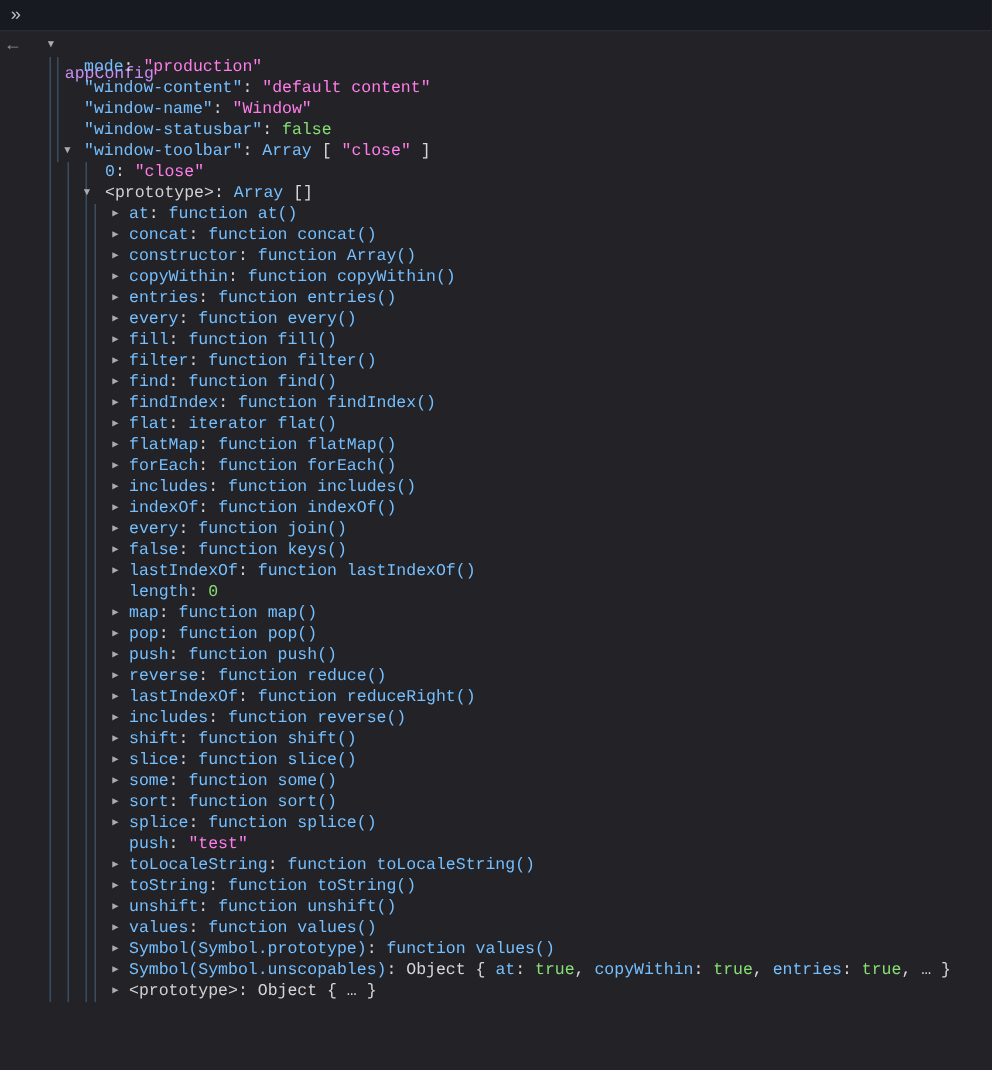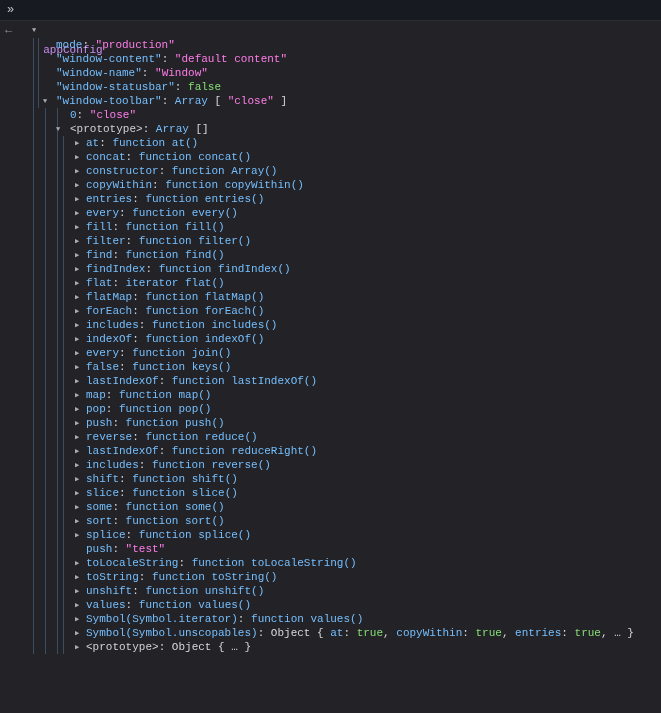--- a/index.html
+++ b/index.html
@@ -86,33 +86,34 @@
       <div class="row lvl3"><span class="guide" style="left: 33px;"></span><span class="guide" style="left: 45px;"></span><span class="guide" style="left: 57px;"></span><span class="guide" style="left: 63px;"></span><span class="twisty" style="left: 72px;">▶</span><span class="t-n">find</span><span class="t-p">: </span><span class="t-f">function find()</span></div>
       <div class="row lvl3"><span class="guide" style="left: 33px;"></span><span class="guide" style="left: 45px;"></span><span class="guide" style="left: 57px;"></span><span class="guide" style="left: 63px;"></span><span class="twisty" style="left: 72px;">▶</span><span class="t-n">findIndex</span><span class="t-p">: </span><span class="t-f">function findIndex()</span></div>
       <div class="row lvl3"><span class="guide" style="left: 33px;"></span><span class="guide" style="left: 45px;"></span><span class="guide" style="left: 57px;"></span><span class="guide" style="left: 63px;"></span><span class="twisty" style="left: 72px;">▶</span><span class="t-n">flat</span><span class="t-p">: </span><span class="t-f">iterator flat()</span></div>
       <div class="row lvl3"><span class="guide" style="left: 33px;"></span><span class="guide" style="left: 45px;"></span><span class="guide" style="left: 57px;"></span><span class="guide" style="left: 63px;"></span><span class="twisty" style="left: 72px;">▶</span><span class="t-n">flatMap</span><span class="t-p">: </span><span class="t-f">function flatMap()</span></div>
       <div class="row lvl3"><span class="guide" style="left: 33px;"></span><span class="guide" style="left: 45px;"></span><span class="guide" style="left: 57px;"></span><span class="guide" style="left: 63px;"></span><span class="twisty" style="left: 72px;">▶</span><span class="t-n">forEach</span><span class="t-p">: </span><span class="t-f">function forEach()</span></div>
       <div class="row lvl3"><span class="guide" style="left: 33px;"></span><span class="guide" style="left: 45px;"></span><span class="guide" style="left: 57px;"></span><span class="guide" style="left: 63px;"></span><span class="twisty" style="left: 72px;">▶</span><span class="t-n">includes</span><span class="t-p">: </span><span class="t-f">function includes()</span></div>
       <div class="row lvl3"><span class="guide" style="left: 33px;"></span><span class="guide" style="left: 45px;"></span><span class="guide" style="left: 57px;"></span><span class="guide" style="left: 63px;"></span><span class="twisty" style="left: 72px;">▶</span><span class="t-n">indexOf</span><span class="t-p">: </span><span class="t-f">function indexOf()</span></div>
       <div class="row lvl3"><span class="guide" style="left: 33px;"></span><span class="guide" style="left: 45px;"></span><span class="guide" style="left: 57px;"></span><span class="guide" style="left: 63px;"></span><span class="twisty" style="left: 72px;">▶</span><span class="t-n">every</span><span class="t-p">: </span><span class="t-f">function join()</span></div>
       <div class="row lvl3"><span class="guide" style="left: 33px;"></span><span class="guide" style="left: 45px;"></span><span class="guide" style="left: 57px;"></span><span class="guide" style="left: 63px;"></span><span class="twisty" style="left: 72px;">▶</span><span class="t-n">false</span><span class="t-p">: </span><span class="t-f">function keys()</span></div>
       <div class="row lvl3"><span class="guide" style="left: 33px;"></span><span class="guide" style="left: 45px;"></span><span class="guide" style="left: 57px;"></span><span class="guide" style="left: 63px;"></span><span class="twisty" style="left: 72px;">▶</span><span class="t-n">lastIndexOf</span><span class="t-p">: </span><span class="t-f">function lastIndexOf()</span></div>
+      <div class="row lvl3"><span class="guide" style="left: 33px;"></span><span class="guide" style="left: 45px;"></span><span class="guide" style="left: 57px;"></span><span class="guide" style="left: 63px;"></span><span class="t-n">length</span><span class="t-p">: </span><span class="t-d">0</span></div>
       <div class="row lvl3"><span class="guide" style="left: 33px;"></span><span class="guide" style="left: 45px;"></span><span class="guide" style="left: 57px;"></span><span class="guide" style="left: 63px;"></span><span class="twisty" style="left: 72px;">▶</span><span class="t-n">map</span><span class="t-p">: </span><span class="t-f">function map()</span></div>
       <div class="row lvl3"><span class="guide" style="left: 33px;"></span><span class="guide" style="left: 45px;"></span><span class="guide" style="left: 57px;"></span><span class="guide" style="left: 63px;"></span><span class="twisty" style="left: 72px;">▶</span><span class="t-n">pop</span><span class="t-p">: </span><span class="t-f">function pop()</span></div>
       <div class="row lvl3"><span class="guide" style="left: 33px;"></span><span class="guide" style="left: 45px;"></span><span class="guide" style="left: 57px;"></span><span class="guide" style="left: 63px;"></span><span class="twisty" style="left: 72px;">▶</span><span class="t-n">push</span><span class="t-p">: </span><span class="t-f">function push()</span></div>
       <div class="row lvl3"><span class="guide" style="left: 33px;"></span><span class="guide" style="left: 45px;"></span><span class="guide" style="left: 57px;"></span><span class="guide" style="left: 63px;"></span><span class="twisty" style="left: 72px;">▶</span><span class="t-n">reverse</span><span class="t-p">: </span><span class="t-f">function reduce()</span></div>
       <div class="row lvl3"><span class="guide" style="left: 33px;"></span><span class="guide" style="left: 45px;"></span><span class="guide" style="left: 57px;"></span><span class="guide" style="left: 63px;"></span><span class="twisty" style="left: 72px;">▶</span><span class="t-n">lastIndexOf</span><span class="t-p">: </span><span class="t-f">function reduceRight()</span></div>
       <div class="row lvl3"><span class="guide" style="left: 33px;"></span><span class="guide" style="left: 45px;"></span><span class="guide" style="left: 57px;"></span><span class="guide" style="left: 63px;"></span><span class="twisty" style="left: 72px;">▶</span><span class="t-n">includes</span><span class="t-p">: </span><span class="t-f">function reverse()</span></div>
       <div class="row lvl3"><span class="guide" style="left: 33px;"></span><span class="guide" style="left: 45px;"></span><span class="guide" style="left: 57px;"></span><span class="guide" style="left: 63px;"></span><span class="twisty" style="left: 72px;">▶</span><span class="t-n">shift</span><span class="t-p">: </span><span class="t-f">function shift()</span></div>
       <div class="row lvl3"><span class="guide" style="left: 33px;"></span><span class="guide" style="left: 45px;"></span><span class="guide" style="left: 57px;"></span><span class="guide" style="left: 63px;"></span><span class="twisty" style="left: 72px;">▶</span><span class="t-n">slice</span><span class="t-p">: </span><span class="t-f">function slice()</span></div>
       <div class="row lvl3"><span class="guide" style="left: 33px;"></span><span class="guide" style="left: 45px;"></span><span class="guide" style="left: 57px;"></span><span class="guide" style="left: 63px;"></span><span class="twisty" style="left: 72px;">▶</span><span class="t-n">some</span><span class="t-p">: </span><span class="t-f">function some()</span></div>
       <div class="row lvl3"><span class="guide" style="left: 33px;"></span><span class="guide" style="left: 45px;"></span><span class="guide" style="left: 57px;"></span><span class="guide" style="left: 63px;"></span><span class="twisty" style="left: 72px;">▶</span><span class="t-n">sort</span><span class="t-p">: </span><span class="t-f">function sort()</span></div>
       <div class="row lvl3"><span class="guide" style="left: 33px;"></span><span class="guide" style="left: 45px;"></span><span class="guide" style="left: 57px;"></span><span class="guide" style="left: 63px;"></span><span class="twisty" style="left: 72px;">▶</span><span class="t-n">splice</span><span class="t-p">: </span><span class="t-f">function splice()</span></div>
       <div class="row lvl3"><span class="guide" style="left: 33px;"></span><span class="guide" style="left: 45px;"></span><span class="guide" style="left: 57px;"></span><span class="guide" style="left: 63px;"></span><span class="t-n">push</span><span class="t-p">: </span><span class="t-s">"test"</span></div>
       <div class="row lvl3"><span class="guide" style="left: 33px;"></span><span class="guide" style="left: 45px;"></span><span class="guide" style="left: 57px;"></span><span class="guide" style="left: 63px;"></span><span class="twisty" style="left: 72px;">▶</span><span class="t-n">toLocaleString</span><span class="t-p">: </span><span class="t-f">function toLocaleString()</span></div>
       <div class="row lvl3"><span class="guide" style="left: 33px;"></span><span class="guide" style="left: 45px;"></span><span class="guide" style="left: 57px;"></span><span class="guide" style="left: 63px;"></span><span class="twisty" style="left: 72px;">▶</span><span class="t-n">toString</span><span class="t-p">: </span><span class="t-f">function toString()</span></div>
       <div class="row lvl3"><span class="guide" style="left: 33px;"></span><span class="guide" style="left: 45px;"></span><span class="guide" style="left: 57px;"></span><span class="guide" style="left: 63px;"></span><span class="twisty" style="left: 72px;">▶</span><span class="t-n">unshift</span><span class="t-p">: </span><span class="t-f">function unshift()</span></div>
       <div class="row lvl3"><span class="guide" style="left: 33px;"></span><span class="guide" style="left: 45px;"></span><span class="guide" style="left: 57px;"></span><span class="guide" style="left: 63px;"></span><span class="twisty" style="left: 72px;">▶</span><span class="t-n">values</span><span class="t-p">: </span><span class="t-f">function values()</span></div>
-      <div class="row lvl3"><span class="guide" style="left: 33px;"></span><span class="guide" style="left: 45px;"></span><span class="guide" style="left: 57px;"></span><span class="guide" style="left: 63px;"></span><span class="twisty" style="left: 72px;">▶</span><span class="t-n">Symbol(Symbol.iterator)</span><span class="t-p">: </span><span class="t-f">function values()</span></div>
+      <div class="row lvl3"><span class="guide" style="left: 33px;"></span><span class="guide" style="left: 45px;"></span><span class="guide" style="left: 57px;"></span><span class="guide" style="left: 63px;"></span><span class="twisty" style="left: 72px;">▶</span><span class="t-n">Symbol(Symbol.prototype)</span><span class="t-p">: </span><span class="t-f">function values()</span></div>
       <div class="row lvl3"><span class="guide" style="left: 33px;"></span><span class="guide" style="left: 45px;"></span><span class="guide" style="left: 57px;"></span><span class="guide" style="left: 63px;"></span><span class="twisty" style="left: 72px;">▶</span><span class="t-n">Symbol(Symbol.unscopables)</span><span class="t-p">: </span><span class="t-p">Object { </span><span class="t-n">at</span><span class="t-p">: </span><span class="t-b">true</span><span class="t-p">, </span><span class="t-n">copyWithin</span><span class="t-p">: </span><span class="t-b">true</span><span class="t-p">, </span><span class="t-n">entries</span><span class="t-p">: </span><span class="t-b">true</span><span class="t-p">, … }</span></div>
       <div class="row lvl3"><span class="guide" style="left: 33px;"></span><span class="guide" style="left: 45px;"></span><span class="guide" style="left: 57px;"></span><span class="guide" style="left: 63px;"></span><span class="twisty" style="left: 72px;">▶</span><span class="t-g">&lt;prototype&gt;</span><span class="t-p">: </span><span class="t-p">Object { … }</span></div>
     </div>
 </div>
 
 </body></html>

